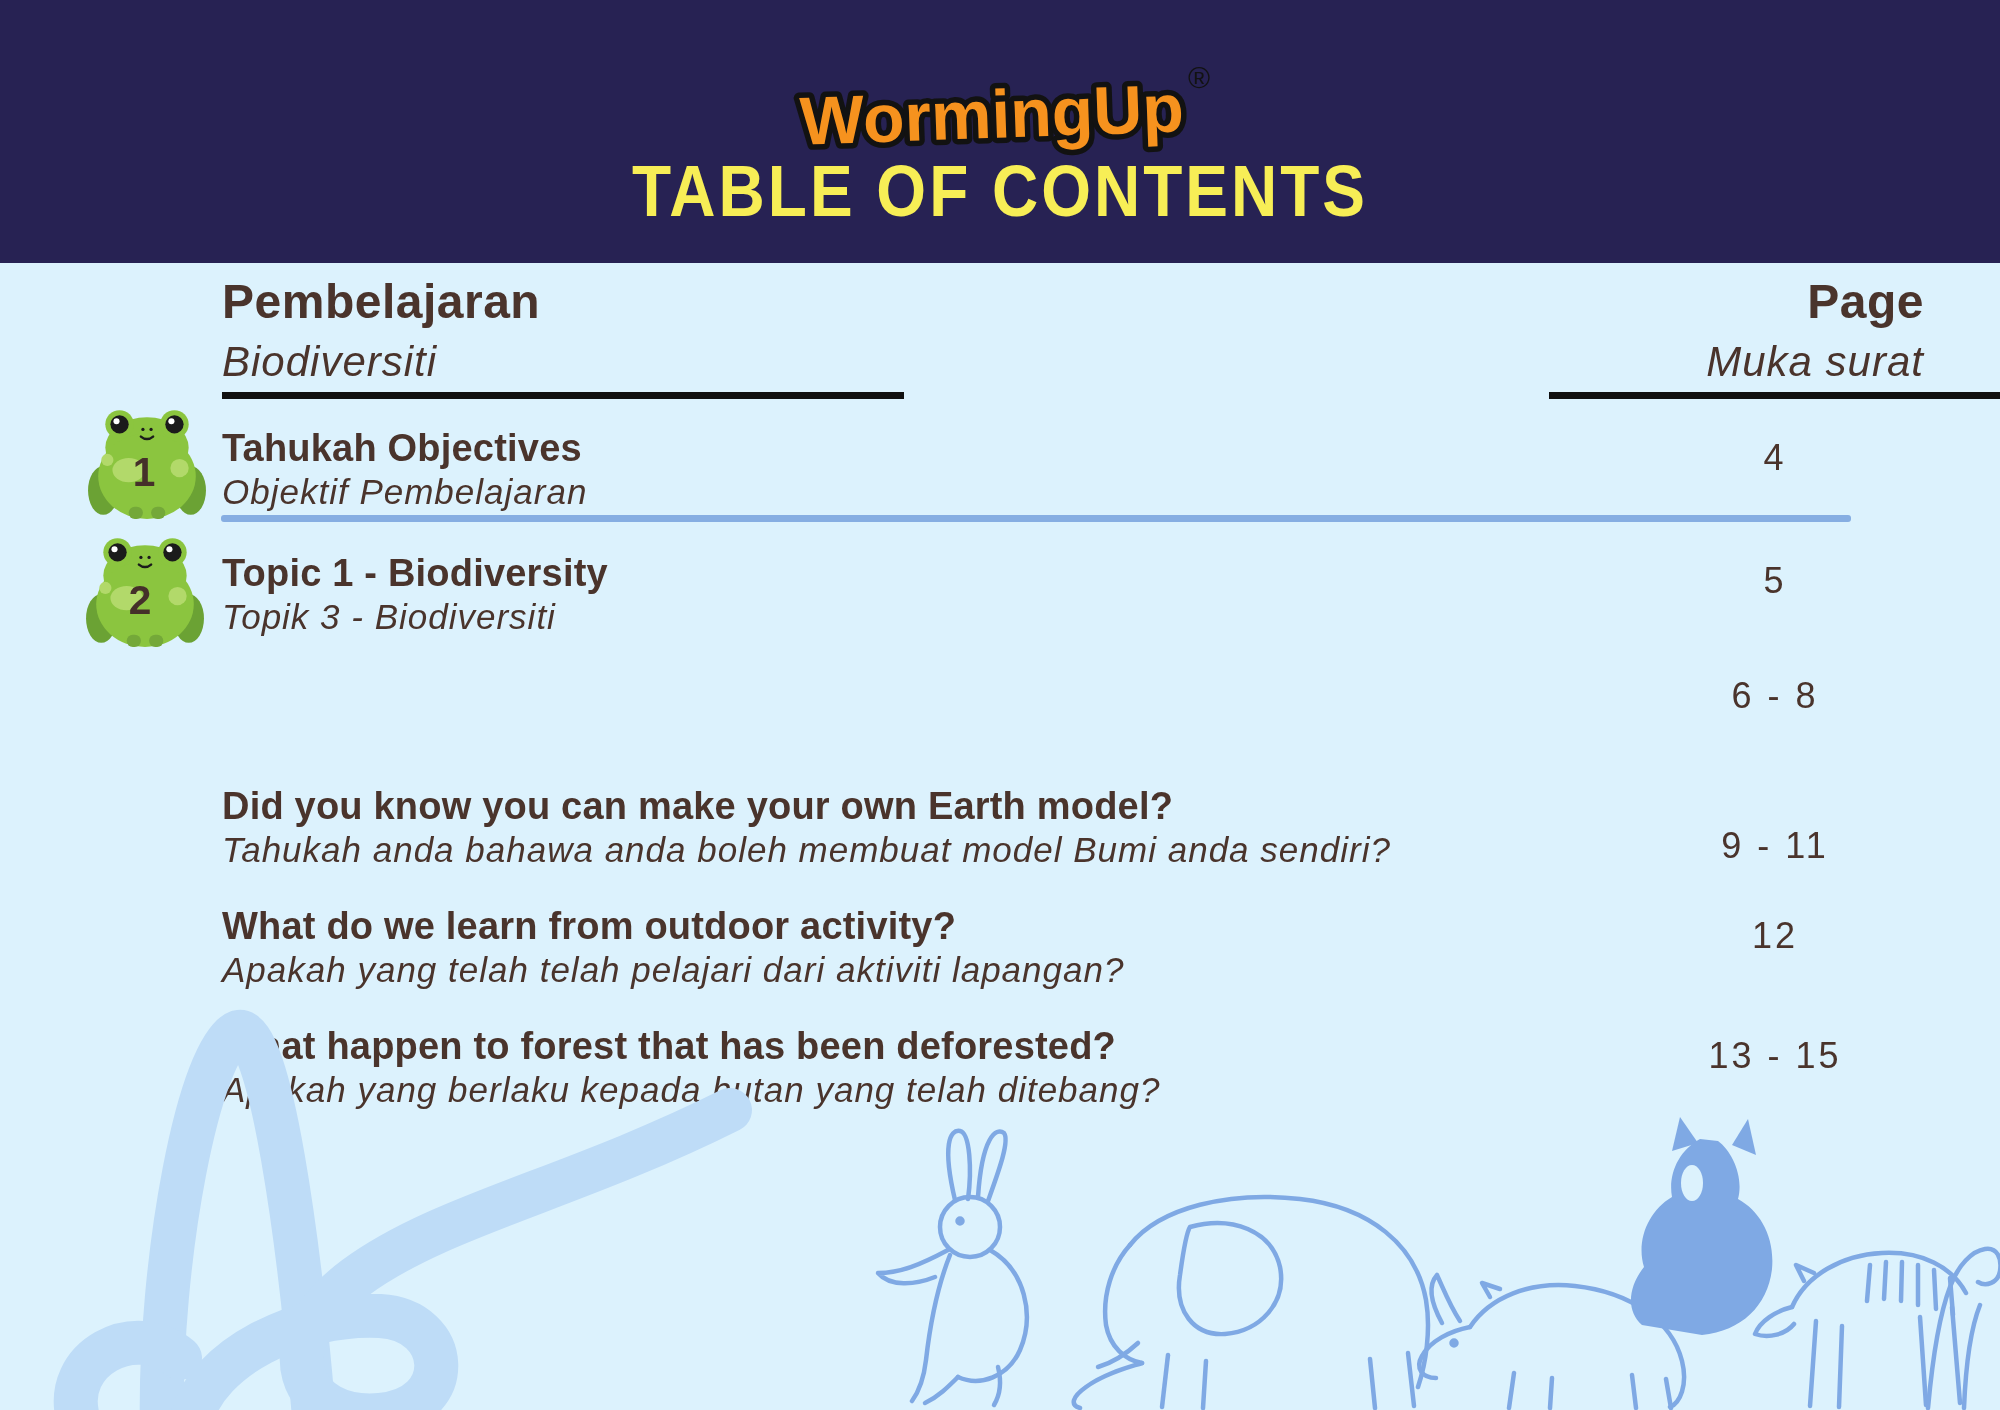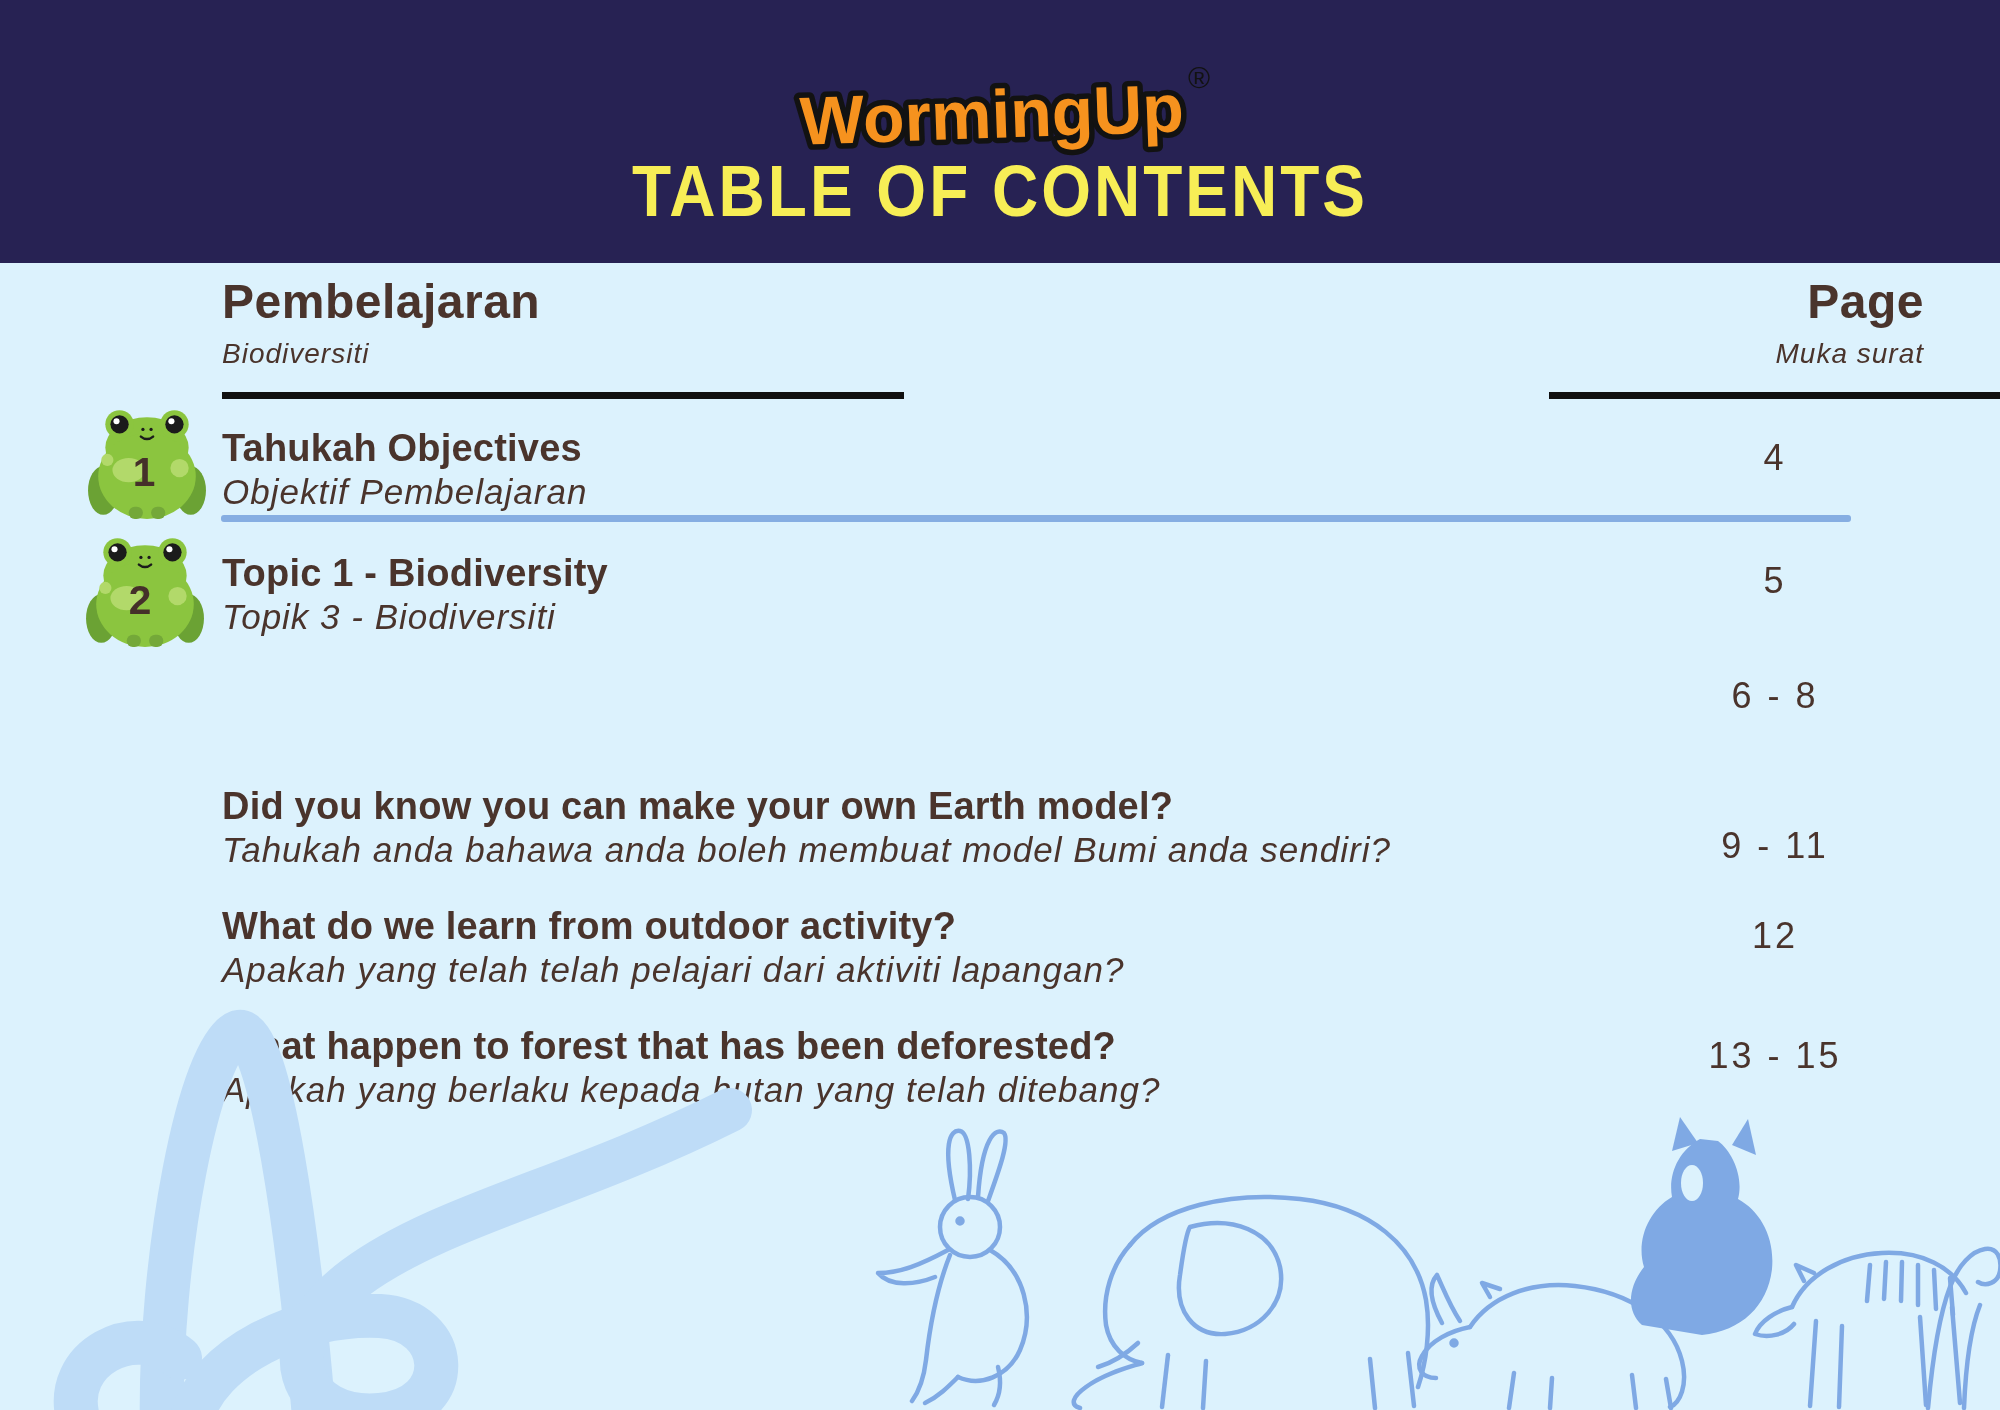--- a/index.html
+++ b/index.html
@@ -13,21 +13,21 @@
   .toc-title{
     position:absolute;top:150px;left:0;width:100%;text-align:center;
     font-size:64px;font-weight:bold;color:#f7ee56;letter-spacing:3px;
     transform:scaleY(1.12);transform-origin:center top;
   }
   
   .col-head{position:absolute;top:276px;}
   .col-head.left{left:222px;text-align:left;}
   .col-head.right{left:1474px;width:450px;text-align:right;}
   .col-head h1{margin:0;font-size:48px;font-weight:bold;letter-spacing:.5px;line-height:52px;}
-  .col-head .sub{font-size:28px;font-style:italic;margin-top:10px;letter-spacing:1px;}
+  .col-head .sub{font-size:42px;font-style:italic;margin-top:10px;letter-spacing:1px;}
   .rule{position:absolute;height:7px;background:#101010;}
   .rule-left{left:222px;top:392px;width:682px;}
   .rule-right{left:1549px;top:392px;width:451px;}
   
   .row-text{position:absolute;left:222px;max-width:1260px;}
   .row-text h2{margin:0;font-size:38px;font-weight:bold;line-height:46px;letter-spacing:.2px;}
   .row-text .sub{margin:2px 0 0;font-size:35px;font-style:italic;letter-spacing:1px;line-height:38px;}
   .row-page{
     position:absolute;left:1650px;width:250px;text-align:center;
     font-size:36px;letter-spacing:3px;font-weight:normal;

